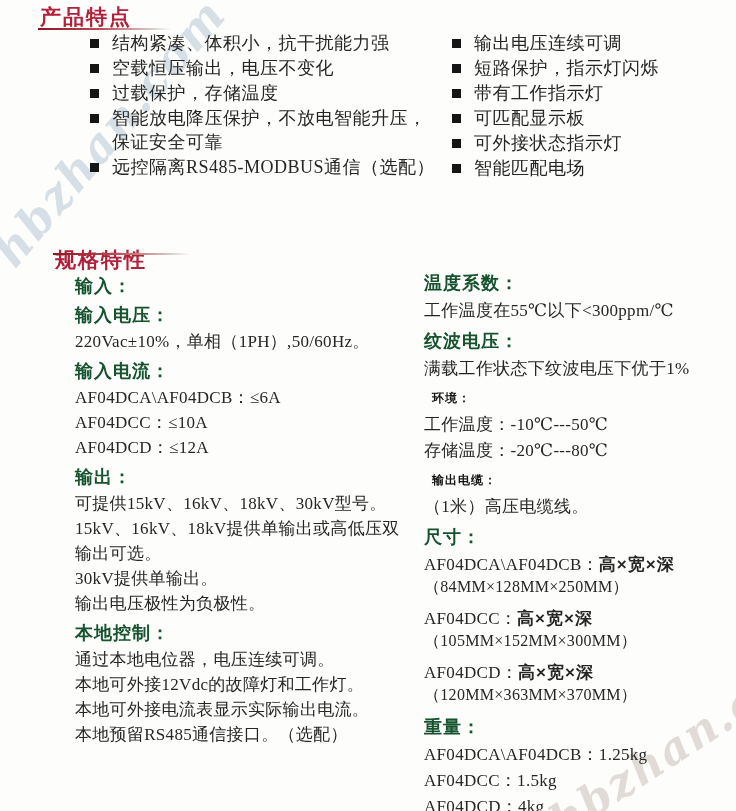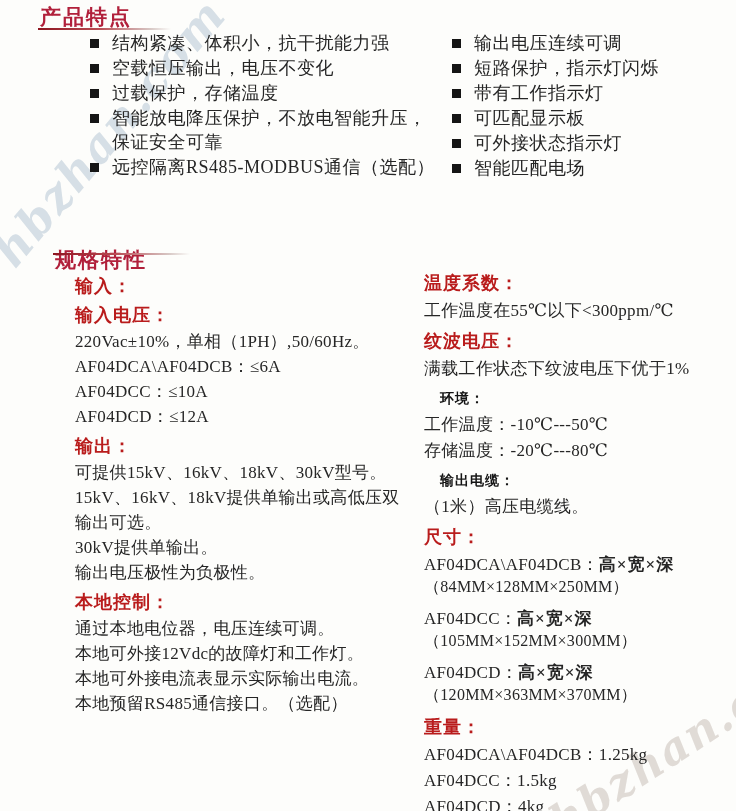--- a/index.html
+++ b/index.html
@@ -35,31 +35,31 @@
     color:#262626;letter-spacing:.5px;
   }
   .bullet{flex:0 0 auto;width:9px;height:9px;background:#151515;margin:8px 13px 0 0;}
 
   
   .spec-col{position:absolute;color:#262626;}
   .spec-left{left:75px;top:269px;width:338px;font-size:17px;line-height:25px;}
   .spec-right{left:424px;top:266px;width:312px;font-size:17px;line-height:26px;}
   .spec-col .header{
     font-family:"DejaVu Sans","Liberation Sans",sans-serif;
-    font-weight:700;font-size:18px;color:#b91c1c;
+    font-weight:700;font-size:18px;color:#14532d;
     margin:4px 0 2px;letter-spacing:1px;
   }
   .spec-col .subheader{
     font-family:"DejaVu Sans","Liberation Sans",sans-serif;
-    font-weight:700;font-size:14px;color:#141414;
-    margin:3px 16px 1px;letter-spacing:1px;
+    font-weight:700;font-size:12px;color:#141414;
+    margin:3px 8px 1px;letter-spacing:1px;
   }
   .spec-col .body{letter-spacing:.3px;}
   .spec-col .tight{margin-top:-4px;margin-bottom:6px;font-size:16px;}
-  .bs{font-family:Liberation Serif, serif;font-weight:700;font-size:17px;letter-spacing:1px;}
+  .bs{font-family:Liberation Sans, sans-serif;font-weight:700;font-size:17px;letter-spacing:1px;}
 
   
   .wm{
     position:absolute;font-family:"DejaVu Serif","Liberation Serif",serif;
     font-weight:700;font-style:italic;letter-spacing:2px;
     pointer-events:none;white-space:nowrap;
   }
   .wm-top{left:-18px;top:242px;font-size:46px;color:rgba(160,180,200,.42);transform:rotate(-50deg);transform-origin:0 0;}
   .wm-bottom{left:540px;top:804px;font-size:44px;color:rgba(200,192,184,.55);transform:rotate(-33deg);transform-origin:0 0;}
 </style>
@@ -124,20 +124,21 @@
       </ul>
   </section>
 
   <section>
     <h2 class="sec-title t-specs">规格特性</h2>
     <div class="underline ul-specs"></div>
     <div class="spec-col spec-left" id="spec-left">
         <div class="header">输入：</div>
         <div class="header">输入电压：</div>
         <div class="body">220Vac±10%，单相（1PH）,50/60Hz。</div>
+        <div class="header">输入电流：</div>
         <div class="body">AF04DCA\AF04DCB：≤6A</div>
         <div class="body">AF04DCC：≤10A</div>
         <div class="body">AF04DCD：≤12A</div>
         <div class="header">输出：</div>
         <div class="body">可提供15kV、16kV、18kV、30kV型号。</div>
         <div class="body">15kV、16kV、18kV提供单输出或高低压双输出可选。</div>
         <div class="body">30kV提供单输出。</div>
         <div class="body">输出电压极性为负极性。</div>
         <div class="header">本地控制：</div>
         <div class="body">通过本地电位器，电压连续可调。</div>

